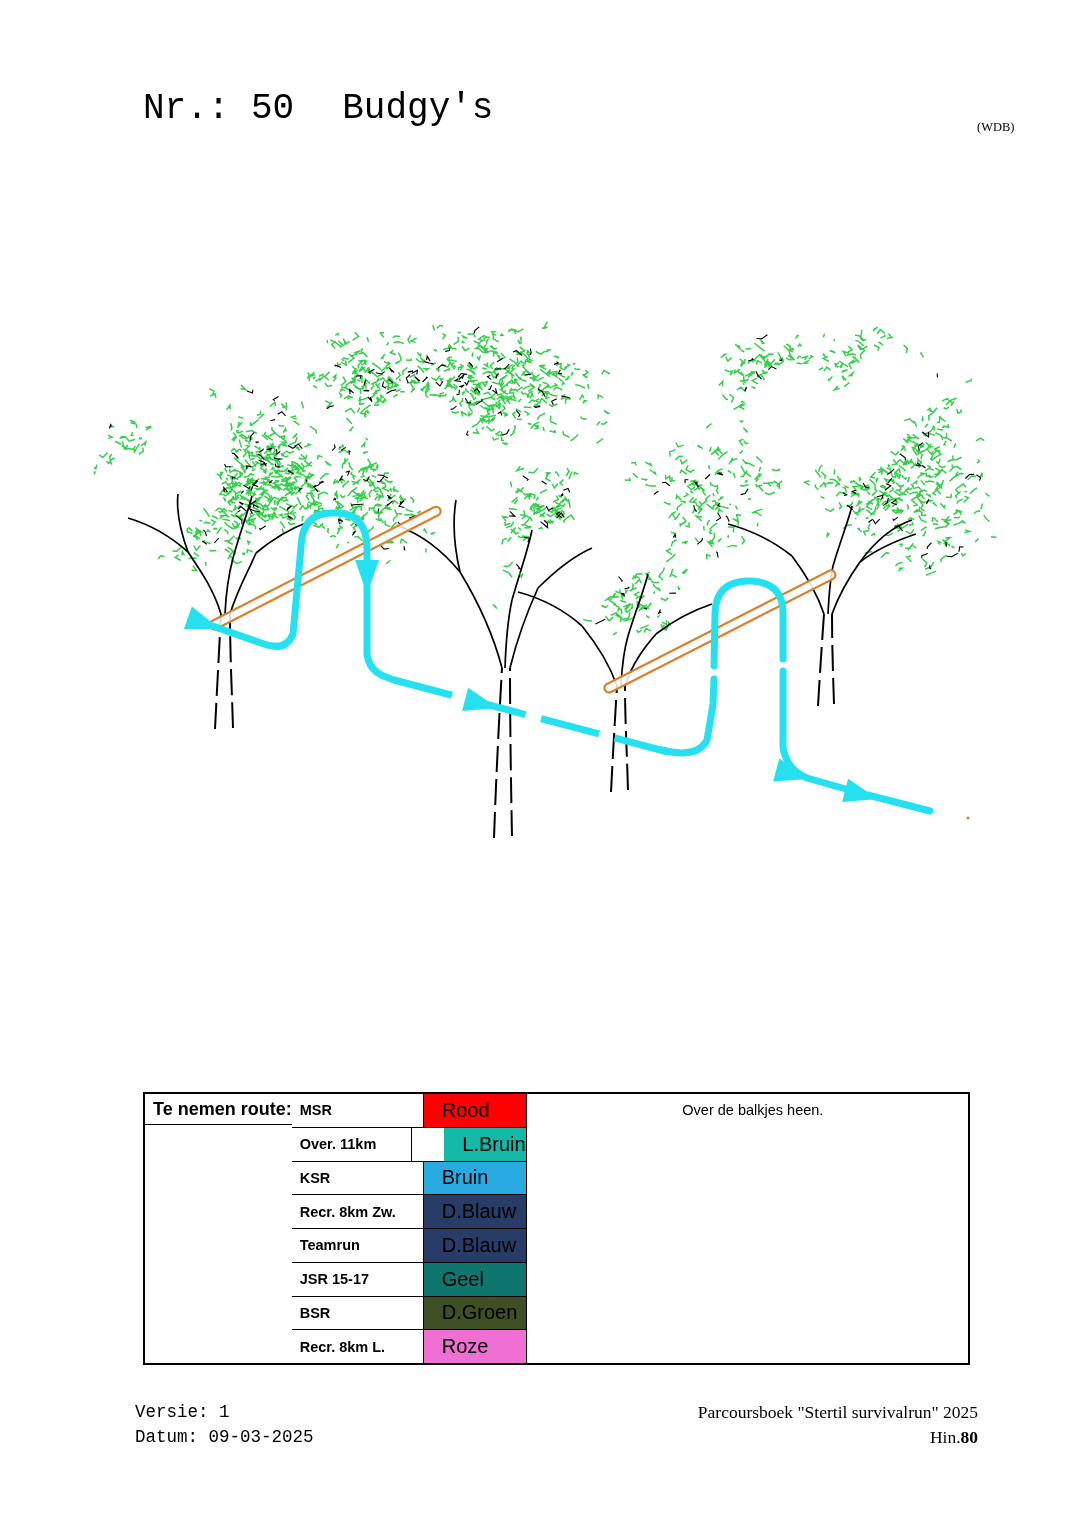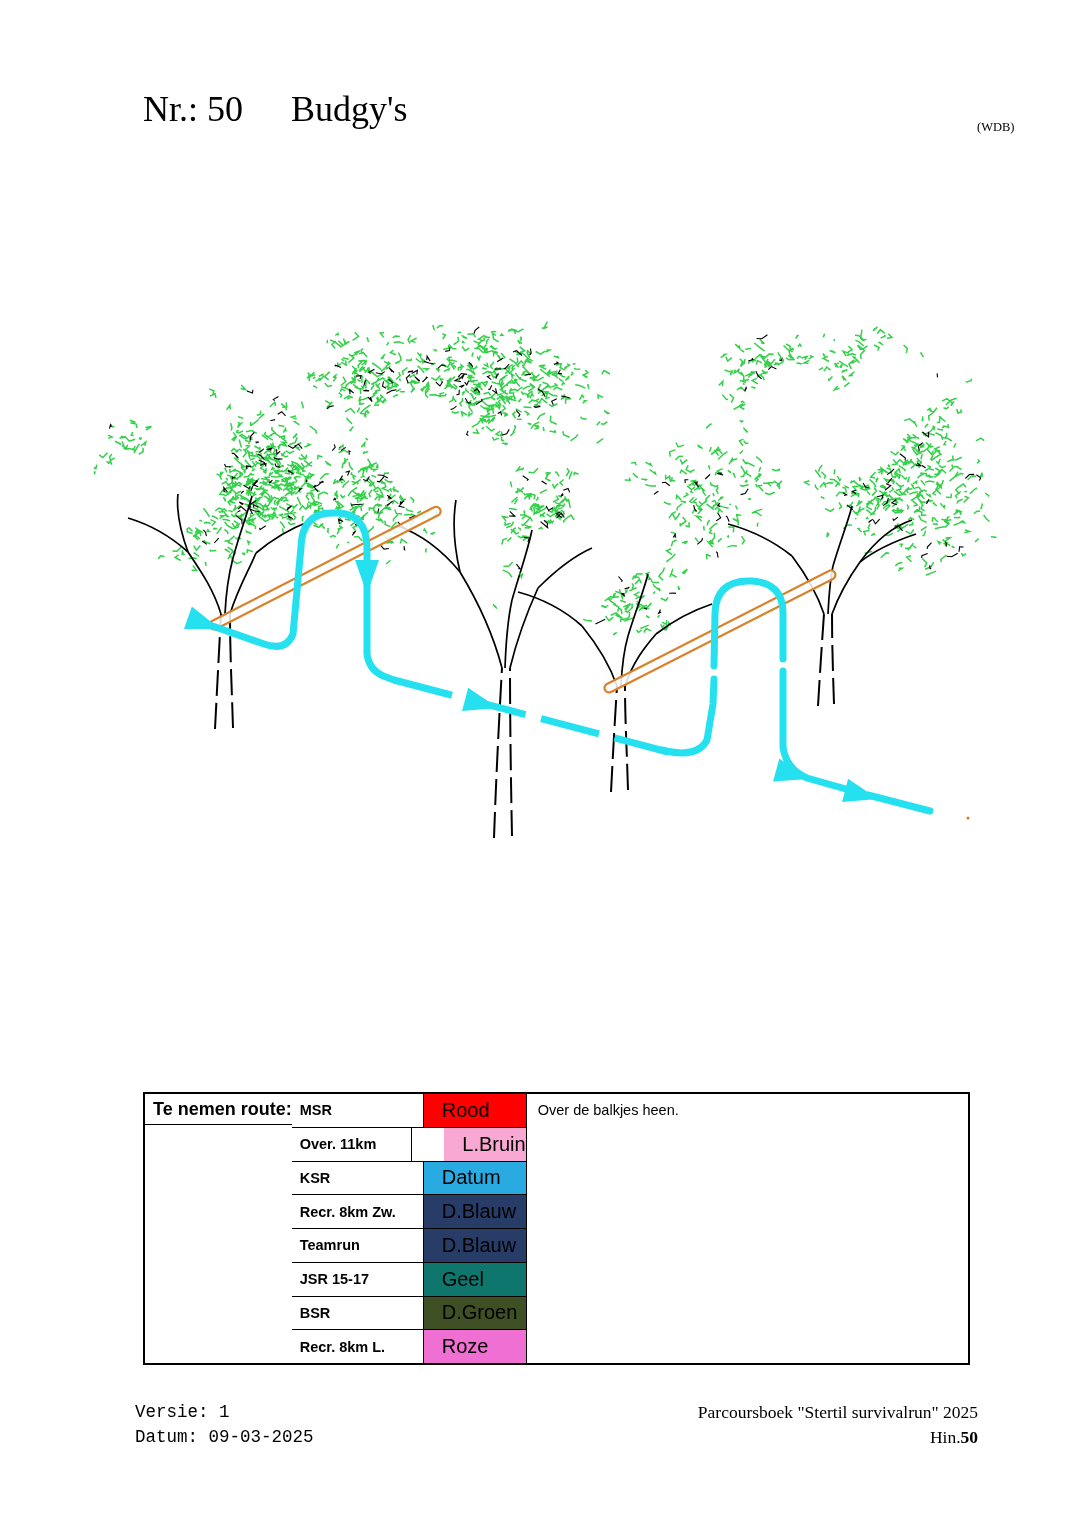--- a/index.html
+++ b/index.html
@@ -1,31 +1,31 @@
 <!DOCTYPE html>
 <html><head>
 <meta charset="utf-8">
 <style>
   html,body{margin:0;padding:0;background:#e8e8e8;}
   #page{position:relative;width:1080px;height:1528px;background:#ffffff;margin:0 auto;
         font-family:"Liberation Sans",sans-serif;overflow:hidden;}
   
-  #title{position:absolute;left:143px;top:88px;font-family:Liberation Serif, serif;
+  #title{position:absolute;left:143px;top:88px;font-family:Liberation Mono, monospace;
          font-size:36px;color:#000;display:flex;gap:48px;}
   #corner-note{position:absolute;left:977px;top:120px;font-family:"Liberation Serif",serif;
          font-size:12.5px;color:#000;}
   
   #scene{position:absolute;left:0;top:0;width:1080px;height:1528px;pointer-events:none;}
   
   #route-table{position:absolute;left:143px;top:1092px;width:827px;height:273px;
                border:2px solid #000;box-sizing:border-box;display:flex;flex-direction:row;}
   #rt-header{height:31px;border-bottom:1.5px solid #000;box-sizing:border-box;
              display:flex;align-items:center;padding-left:8px;
              font-size:18px;font-weight:bold;color:#000;}
-  #rt-body{flex:1;display:flex;}
+  #rt-body{flex:1;display:flex;text-align:center;}
   #rt-left{width:235px;display:flex;flex-direction:column;border-right:1.5px solid #000;box-sizing:border-box;}
   .t-row{flex:1;display:flex;border-bottom:1px solid #000;box-sizing:border-box;}
   .t-row:last-child{border-bottom:none;}
   .t-label{width:132px;border-right:1.5px solid #000;box-sizing:border-box;display:flex;
            align-items:center;padding-left:8px;font-size:14.5px;font-weight:bold;color:#000;}
   .t-color{flex:1;display:flex;align-items:center;padding-left:18px;
            font-size:20px;color:#000;}
   #rt-note-cell{flex:1;padding:8px 0 0 11px;font-size:14.5px;color:#000;}
   
   #footer-left{position:absolute;left:135px;top:1400px;font-family:Liberation Mono, monospace;
@@ -122,25 +122,25 @@
   <div id="route-table">
     <div id="rt-header">Te nemen route:</div>
     <div id="rt-body">
       <div id="rt-left">
         <div class="t-row">
           <div class="t-label">MSR</div>
           <div class="t-color" style="background: rgb(254, 0, 0);">Rood</div>
         </div>
         <div class="t-row">
           <div class="t-label">Over. 11km</div>
-          <div class="t-color" style="background: #f9a8d4; margin-left: 32px;">L.Bruin</div>
+          <div class="t-color" style="background: #14b8a6; margin-left: 32px;">L.Bruin</div>
         </div>
         <div class="t-row">
           <div class="t-label">KSR</div>
-          <div class="t-color" style="background: rgb(41, 171, 226);">Datum</div>
+          <div class="t-color" style="background: rgb(41, 171, 226);">Bruin</div>
         </div>
         <div class="t-row">
           <div class="t-label">Recr. 8km Zw.</div>
           <div class="t-color" style="background: rgb(39, 60, 102);">D.Blauw</div>
         </div>
         <div class="t-row">
           <div class="t-label">Teamrun</div>
           <div class="t-color" style="background: rgb(39, 60, 102);">D.Blauw</div>
         </div>
         <div class="t-row">
@@ -159,16 +159,16 @@
       <div id="rt-note-cell">Over de balkjes heen.</div>
     </div>
   </div>
 
   <div id="footer-left">
     <div>Versie: 1</div>
     <div>Datum: 09-03-2025</div>
   </div>
   <div id="footer-right">
     <div>Parcoursboek "Stertil survivalrun" 2025</div>
-    <div><span>Hin.</span><span class="bold">50</span></div>
+    <div><span>Hin.</span><span class="bold">80</span></div>
   </div>
 
 </div>
 
 </body></html>

